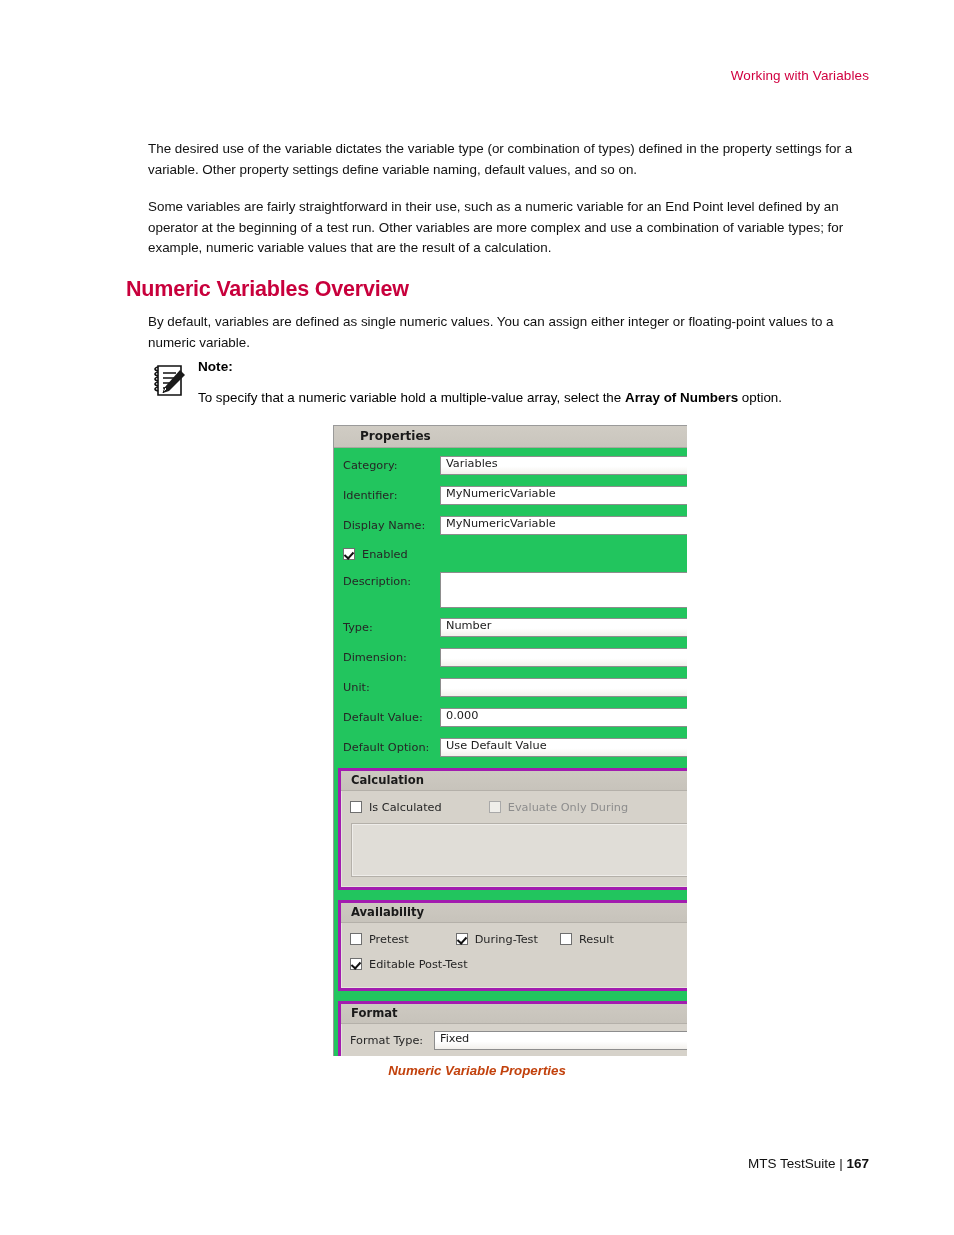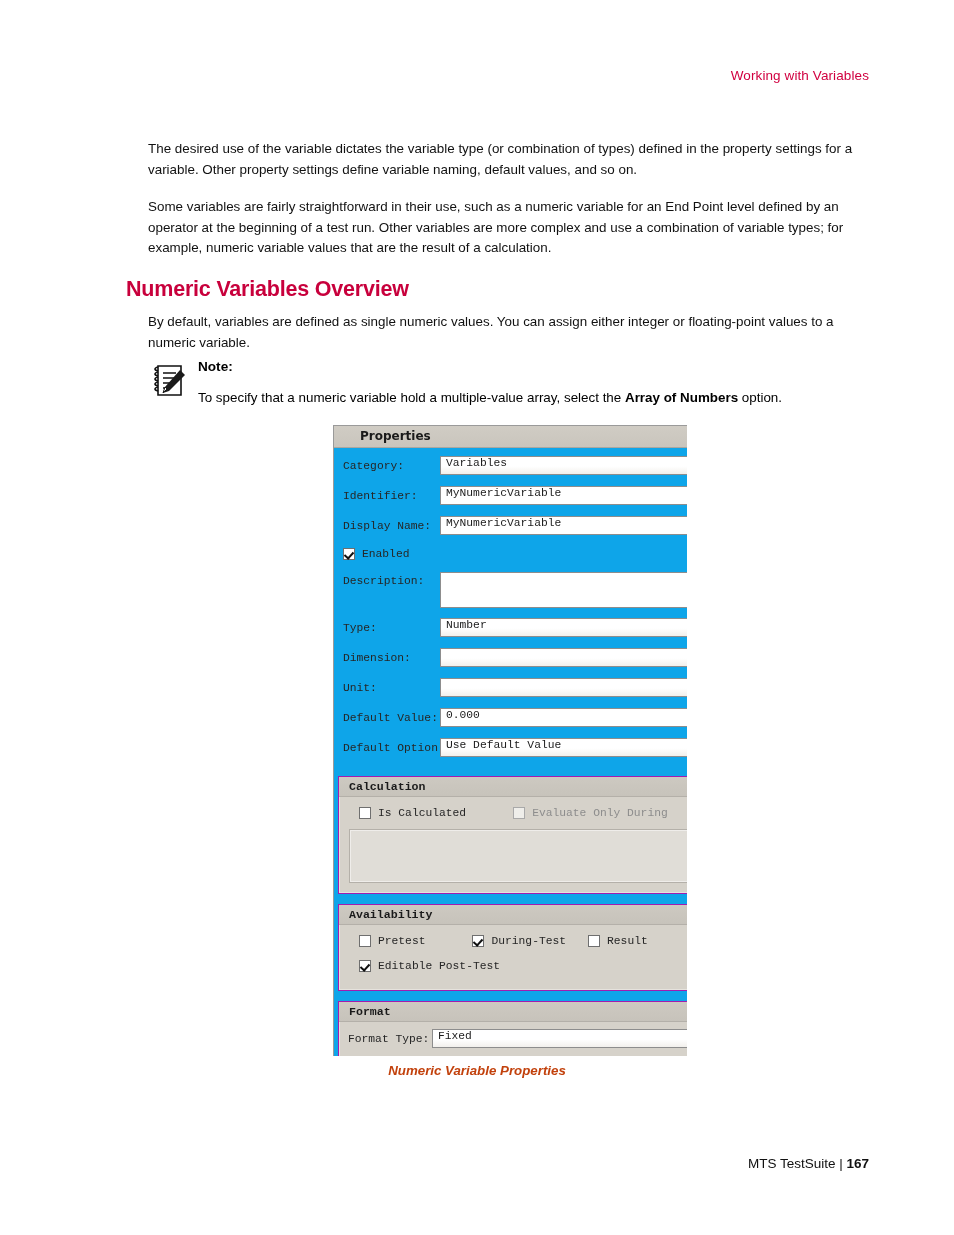--- a/index.html
+++ b/index.html
@@ -144,22 +144,21 @@
     padding-left: 26px;
     font-weight: bold;
     font-size: 12px;
     color: #1a1a1a;
     background: linear-gradient(#d0ccc4, #c9c5bd);
     border-bottom: 1px solid #aaa6a0;
   }
 
   .dlg-body {
     padding: 7px 0 0 0;
-    background: #0ea5e9;
-    font-family: Liberation Mono, monospace;
+    background: #22c55e;
   }
 
   .row {
     display: flex;
     align-items: center;
     height: 21px;
     margin: 0 0 9px 0;
     padding-left: 9px;
   }
   .row .lbl {
@@ -221,22 +220,22 @@
     border: solid #111;
     border-width: 0 2px 2px 0;
     transform: rotate(42deg);
   }
   .cbx.dim { border-color: #a9a9a9; background: #efeeea; }
   .chk-label { font-size: 11.3px; color: #262626; white-space: nowrap; }
   .chk-label.dim { color: #8d8d8d; }
 
   
   .group {
-    margin: 18px 12px 0 4px;
-    border: 1px solid #a21caf;
+    margin: 10px 12px 0 4px;
+    border: 3px solid #a21caf;
     background: #d6d2ca;
     box-shadow: inset 0 0 0 1px #e6e3dd;
   }
   .group-title {
     height: 19px;
     line-height: 19px;
     padding-left: 10px;
     font-weight: bold;
     font-size: 11.6px;
     color: #1a1a1a;
@@ -252,21 +251,21 @@
     border: 1px solid #b4b0a9;
     background: #e0ddd7;
     box-shadow: inset 0 0 0 1px #efedea;
   }
 
   .avail-row2 { margin-bottom: 4px; }
 
   .inline-checks {
     display: flex;
     align-items: center;
-    padding-left: 20px;
+    padding-left: 9px;
     height: 18px;
     margin-bottom: 7px;
   }
   .inline-checks .item { display: flex; align-items: center; }
   .sp1 { width: 47px; }
   .sp2 { width: 22px; }
 
   .format-row { padding-left: 9px; }
   .format-row .lbl { width: 84px; flex: 0 0 84px; }
 

